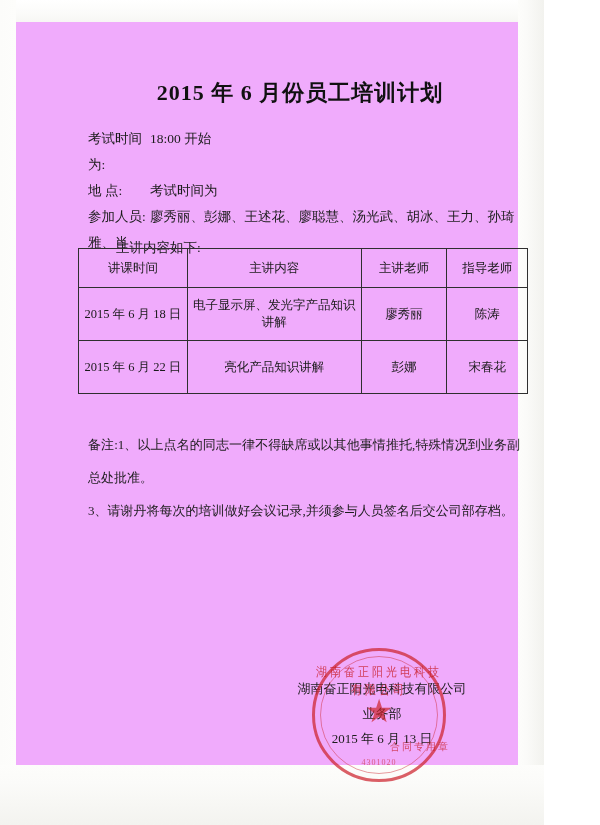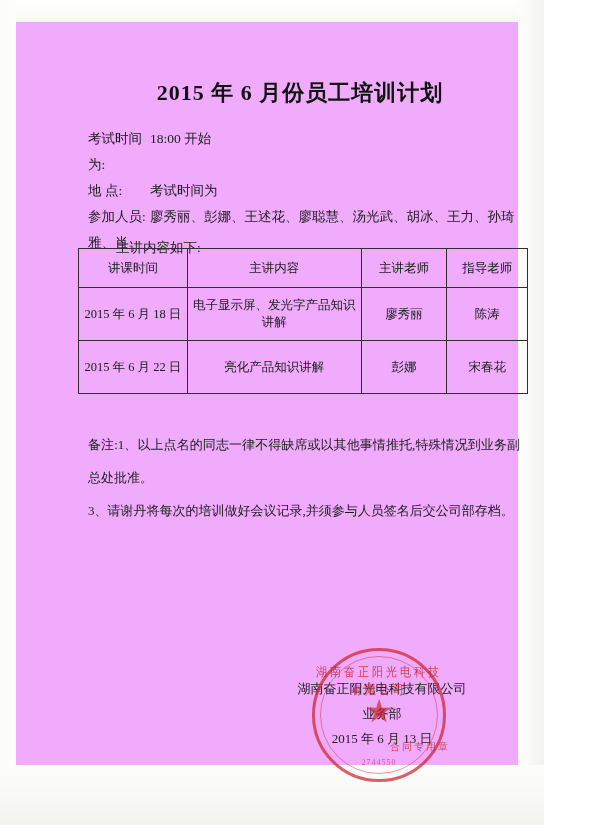--- a/index.html
+++ b/index.html
@@ -264,16 +264,16 @@
     <div>业务部</div>
     <div>2015 年 6 月 13 日</div>
   </div>
 
   <div class="seal">
     <div class="ring"></div>
     <div class="ring-inner"></div>
     <div class="seal-top-text">湖南奋正阳光电科技有限公司</div>
     <div class="star">★</div>
     <div class="seal-bottom-text">合同专用章</div>
-    <div class="seal-code">2744550</div>
+    <div class="seal-code">4301020</div>
   </div>
 
 </div>
 
 </body></html>

